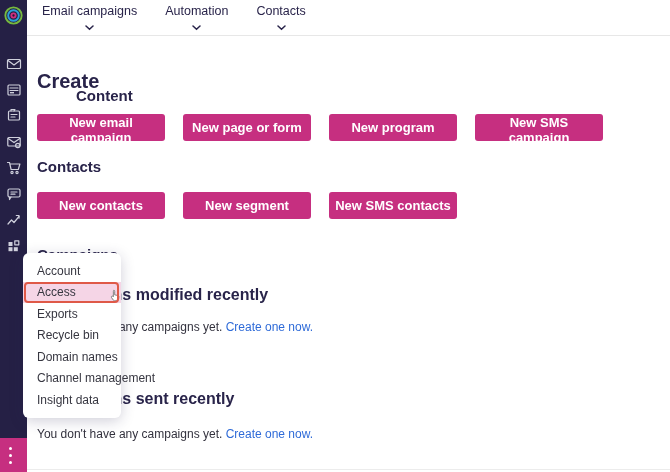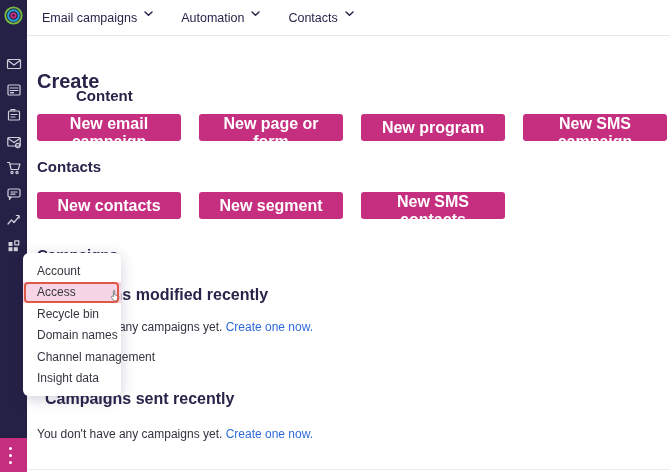--- a/index.html
+++ b/index.html
@@ -11,33 +11,33 @@
   
   .sidebar{position:absolute;left:0;top:0;width:27px;height:472px;background:#252045;z-index:5;}
   .logo{position:absolute;left:4px;top:6px;width:19px;height:19px;}
   .side-icons{position:absolute;left:0;top:56px;width:27px;display:flex;flex-direction:column;align-items:center;gap:10px;}
   .side-icons .sicon{width:16px;height:16px;display:flex;align-items:center;justify-content:center;cursor:pointer;}
   .side-icons svg{stroke:#cfd0dc;fill:none;stroke-width:1.2;stroke-linecap:round;stroke-linejoin:round;}
   .kebab-block{position:absolute;left:0;top:438px;width:27px;height:34px;background:#c62f80;display:flex;flex-direction:column;align-items:flex-start;justify-content:center;gap:4px;padding-left:9px;box-sizing:border-box;cursor:pointer;}
   .kebab-block i{width:3px;height:3px;border-radius:50%;background:#ffffff;display:block;}
   
   .topbar{position:absolute;left:27px;right:0;top:0;height:36px;background:#fff;border-bottom:1px solid #e7e7e7;display:flex;align-items:center;padding-left:15px;box-sizing:border-box;gap:28px;z-index:2;}
-  .nav-item{display:flex;gap:7px;font-size:12.5px;font-weight:500;color:#29244a;cursor:pointer;}
+  .nav-item{display:flex;align-items:center;gap:7px;font-size:12.5px;font-weight:500;color:#29244a;cursor:pointer;flex-direction:column;}
   .nav-item svg{display:block;}
   
   .main{position:absolute;left:27px;top:36px;right:0;bottom:0;z-index:1;}
   .h1{position:absolute;left:10px;top:14px;font-size:20px;font-weight:700;color:#29244a;margin-top:20px;}
   .h2{position:absolute;left:10px;font-size:15px;font-weight:700;color:#29244a;}
   .h2.content{top:51px;margin-left:39px;}
   .h2.contacts{top:122px;}
   .h2.campaigns{top:210px;}
   .btn-row{position:absolute;left:10px;display:flex;gap:18px;}
   .btn-row.row1{top:78px;}
   .btn-row.row2{top:156px;}
-  .pill{width:144px;height:27px;background:#c62f80;border:none;border-radius:3px;color:#ffffff;font-family:"Liberation Sans", sans-serif;font-size:16px;font-weight:700;cursor:pointer;}
+  .pill{width:128px;height:27px;background:#c62f80;border:none;border-radius:3px;color:#ffffff;font-family:"Liberation Sans", sans-serif;font-size:13px;font-weight:700;cursor:pointer;}
   .h3{position:absolute;left:18px;font-size:16px;font-weight:700;color:#29244a;}
   .h3.modified{top:250px;}
   .h3.sent{top:354px;}
   .empty-line{position:absolute;left:10px;font-size:12px;color:#33323e;}
   .empty-line.one{top:284px;}
   .empty-line.two{top:391px;}
   .empty-line a{color:#2f6bd8;text-decoration:none;cursor:pointer;}
   .bottom-divider{position:absolute;left:0;right:0;top:433px;height:1px;background:#ececec;}
   
   .menu{position:absolute;left:23px;top:253px;width:98px;background:#ffffff;border-radius:6px;
@@ -179,17 +179,18 @@
   <div class="menu-item">Account</div>
   <div class="menu-item active">
     <span>Access</span>
     <span class="cursor-hand">
       <svg width="12" height="13" viewBox="0 0 14 16">
           <path d="M5.5 1.5c.7 0 1.1.5 1.1 1.3v4.4l3.8.8c1 .2 1.6 1 1.4 2l-.4 2.7c-.2 1-.9 1.8-2 1.8H6.6c-.7 0-1.3-.3-1.7-.9l-2.2-3.1c-.4-.6-.2-1.4.4-1.7.5-.3 1.1-.1 1.5.3l.4.5V2.8c0-.8.3-1.3.5-1.3z" fill="#ffffff" stroke="#6b6b6b" stroke-width="1"></path>
         </svg>
     </span>
     <span class="click-outline"></span>
   </div>
+  <div class="menu-item">Exports</div>
   <div class="menu-item">Recycle bin</div>
   <div class="menu-item">Domain names</div>
   <div class="menu-item">Channel management</div>
   <div class="menu-item">Insight data</div>
 </div>
 
 </body></html>

